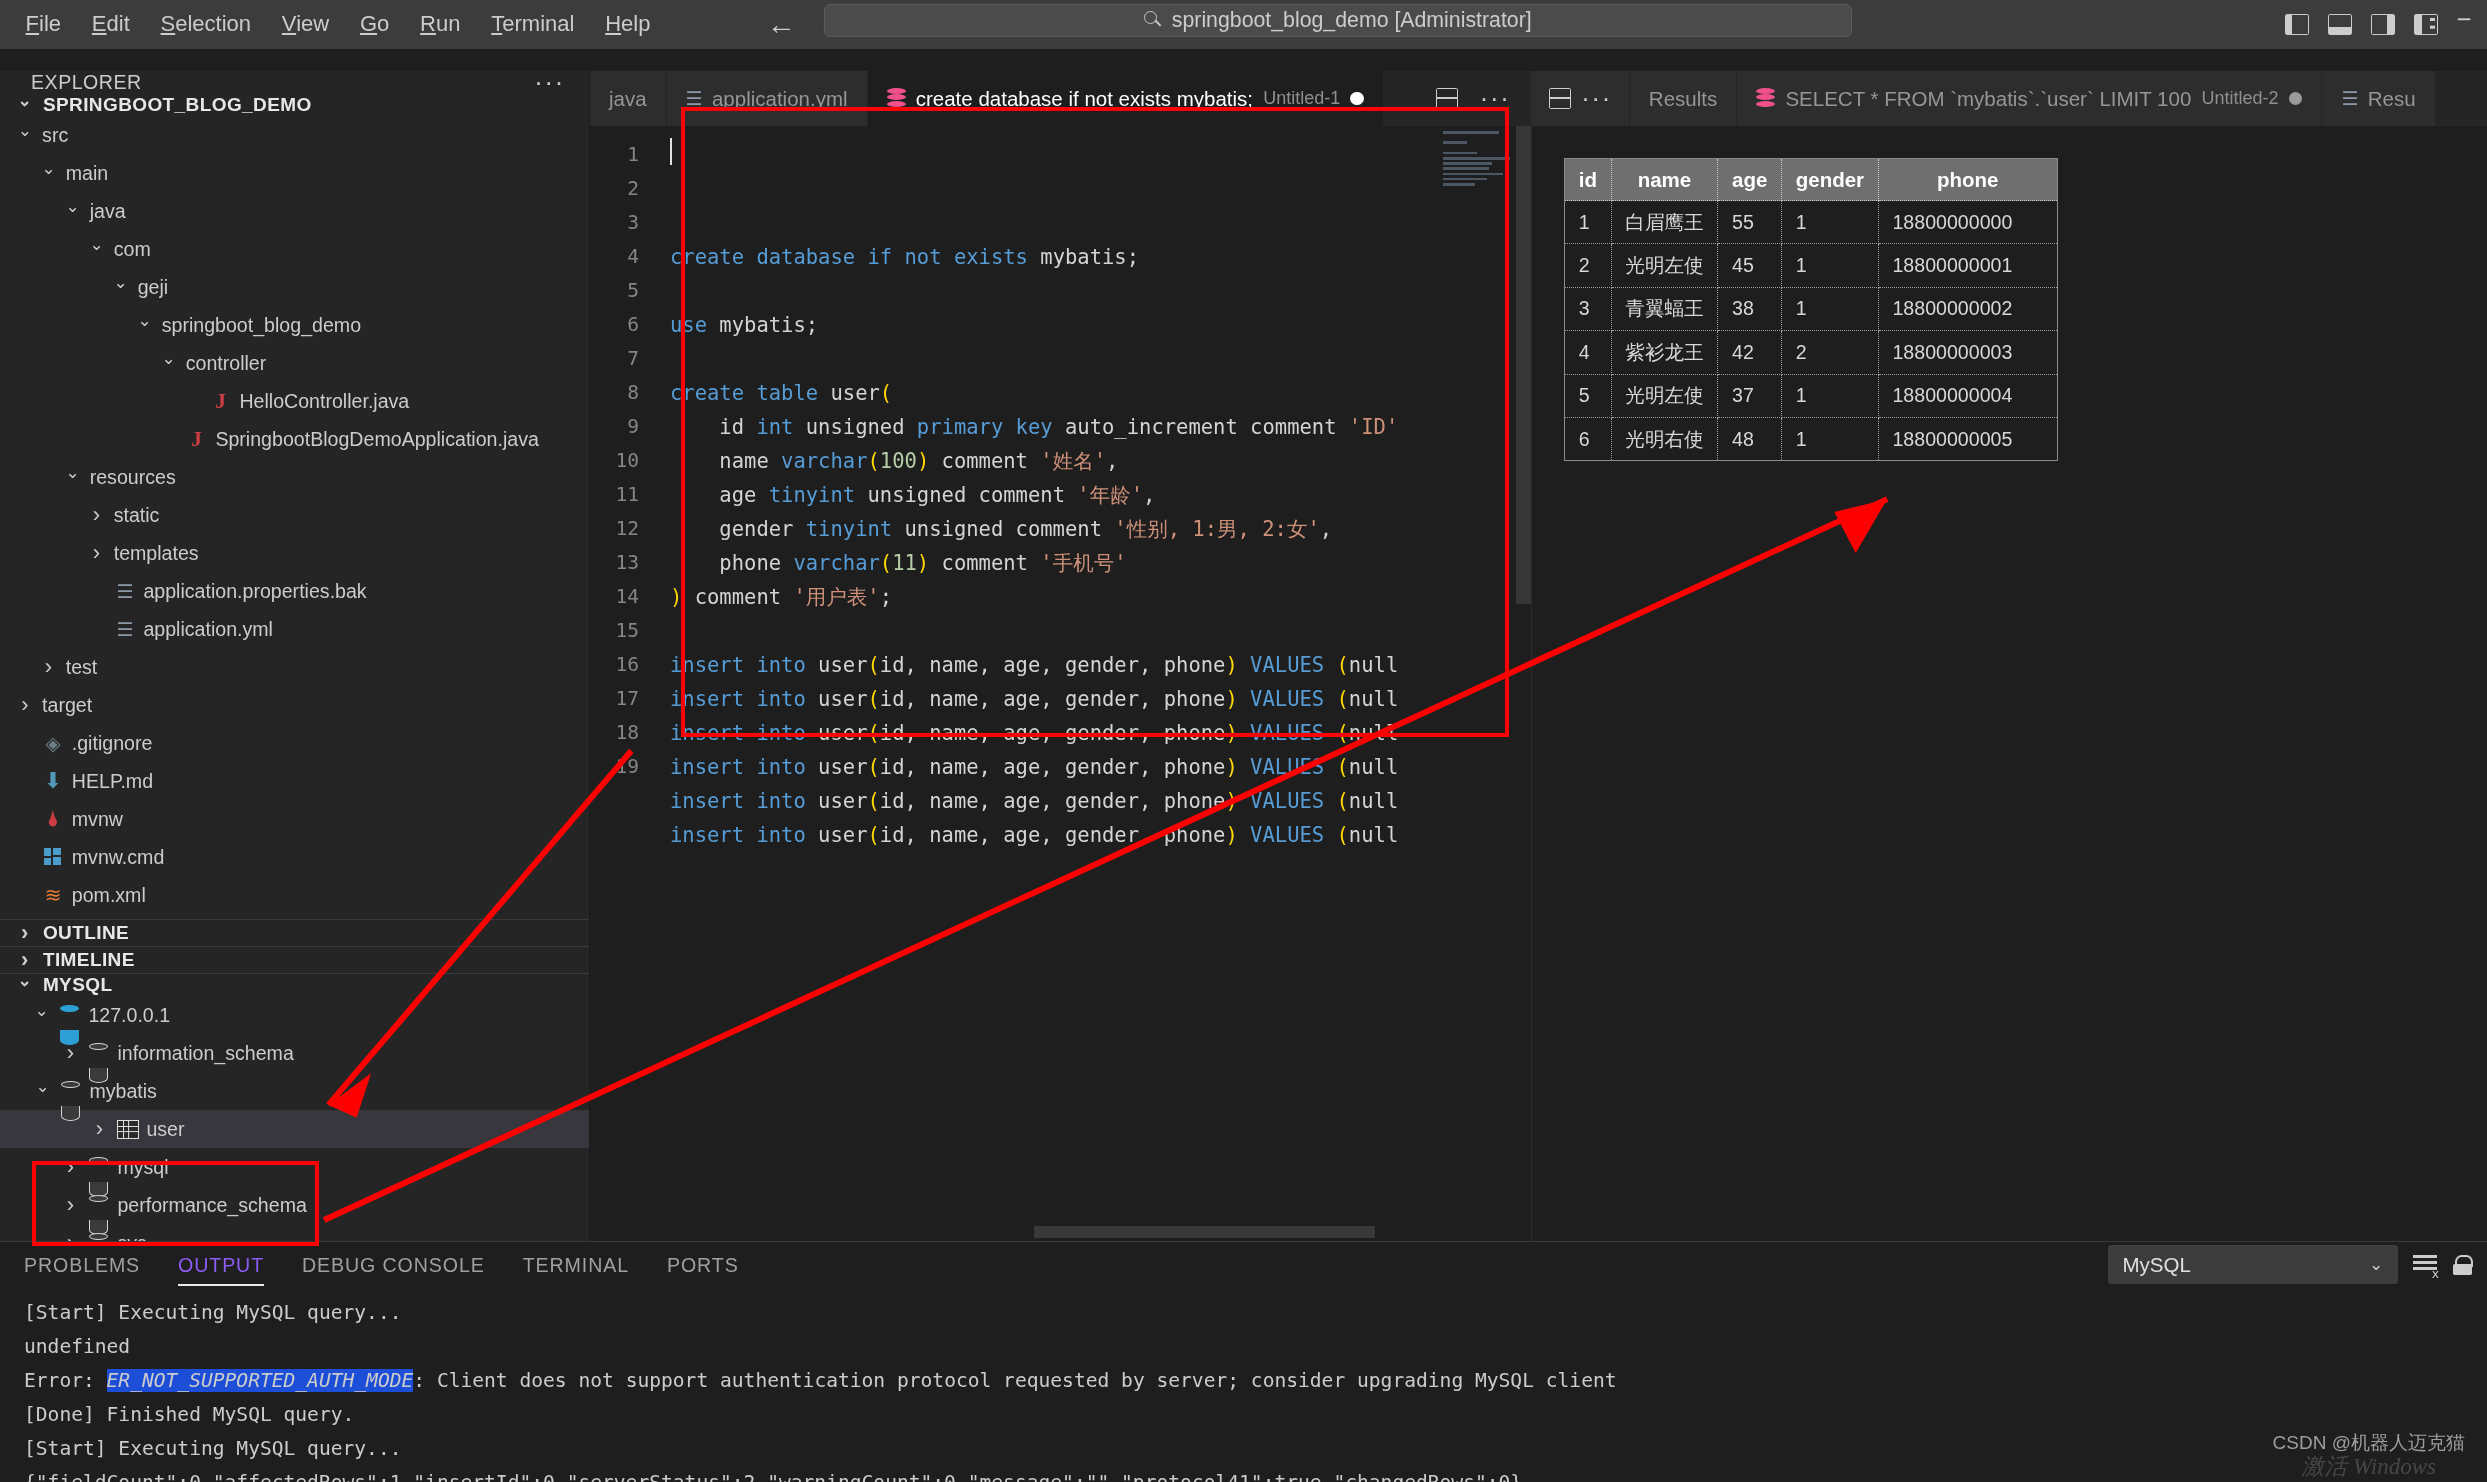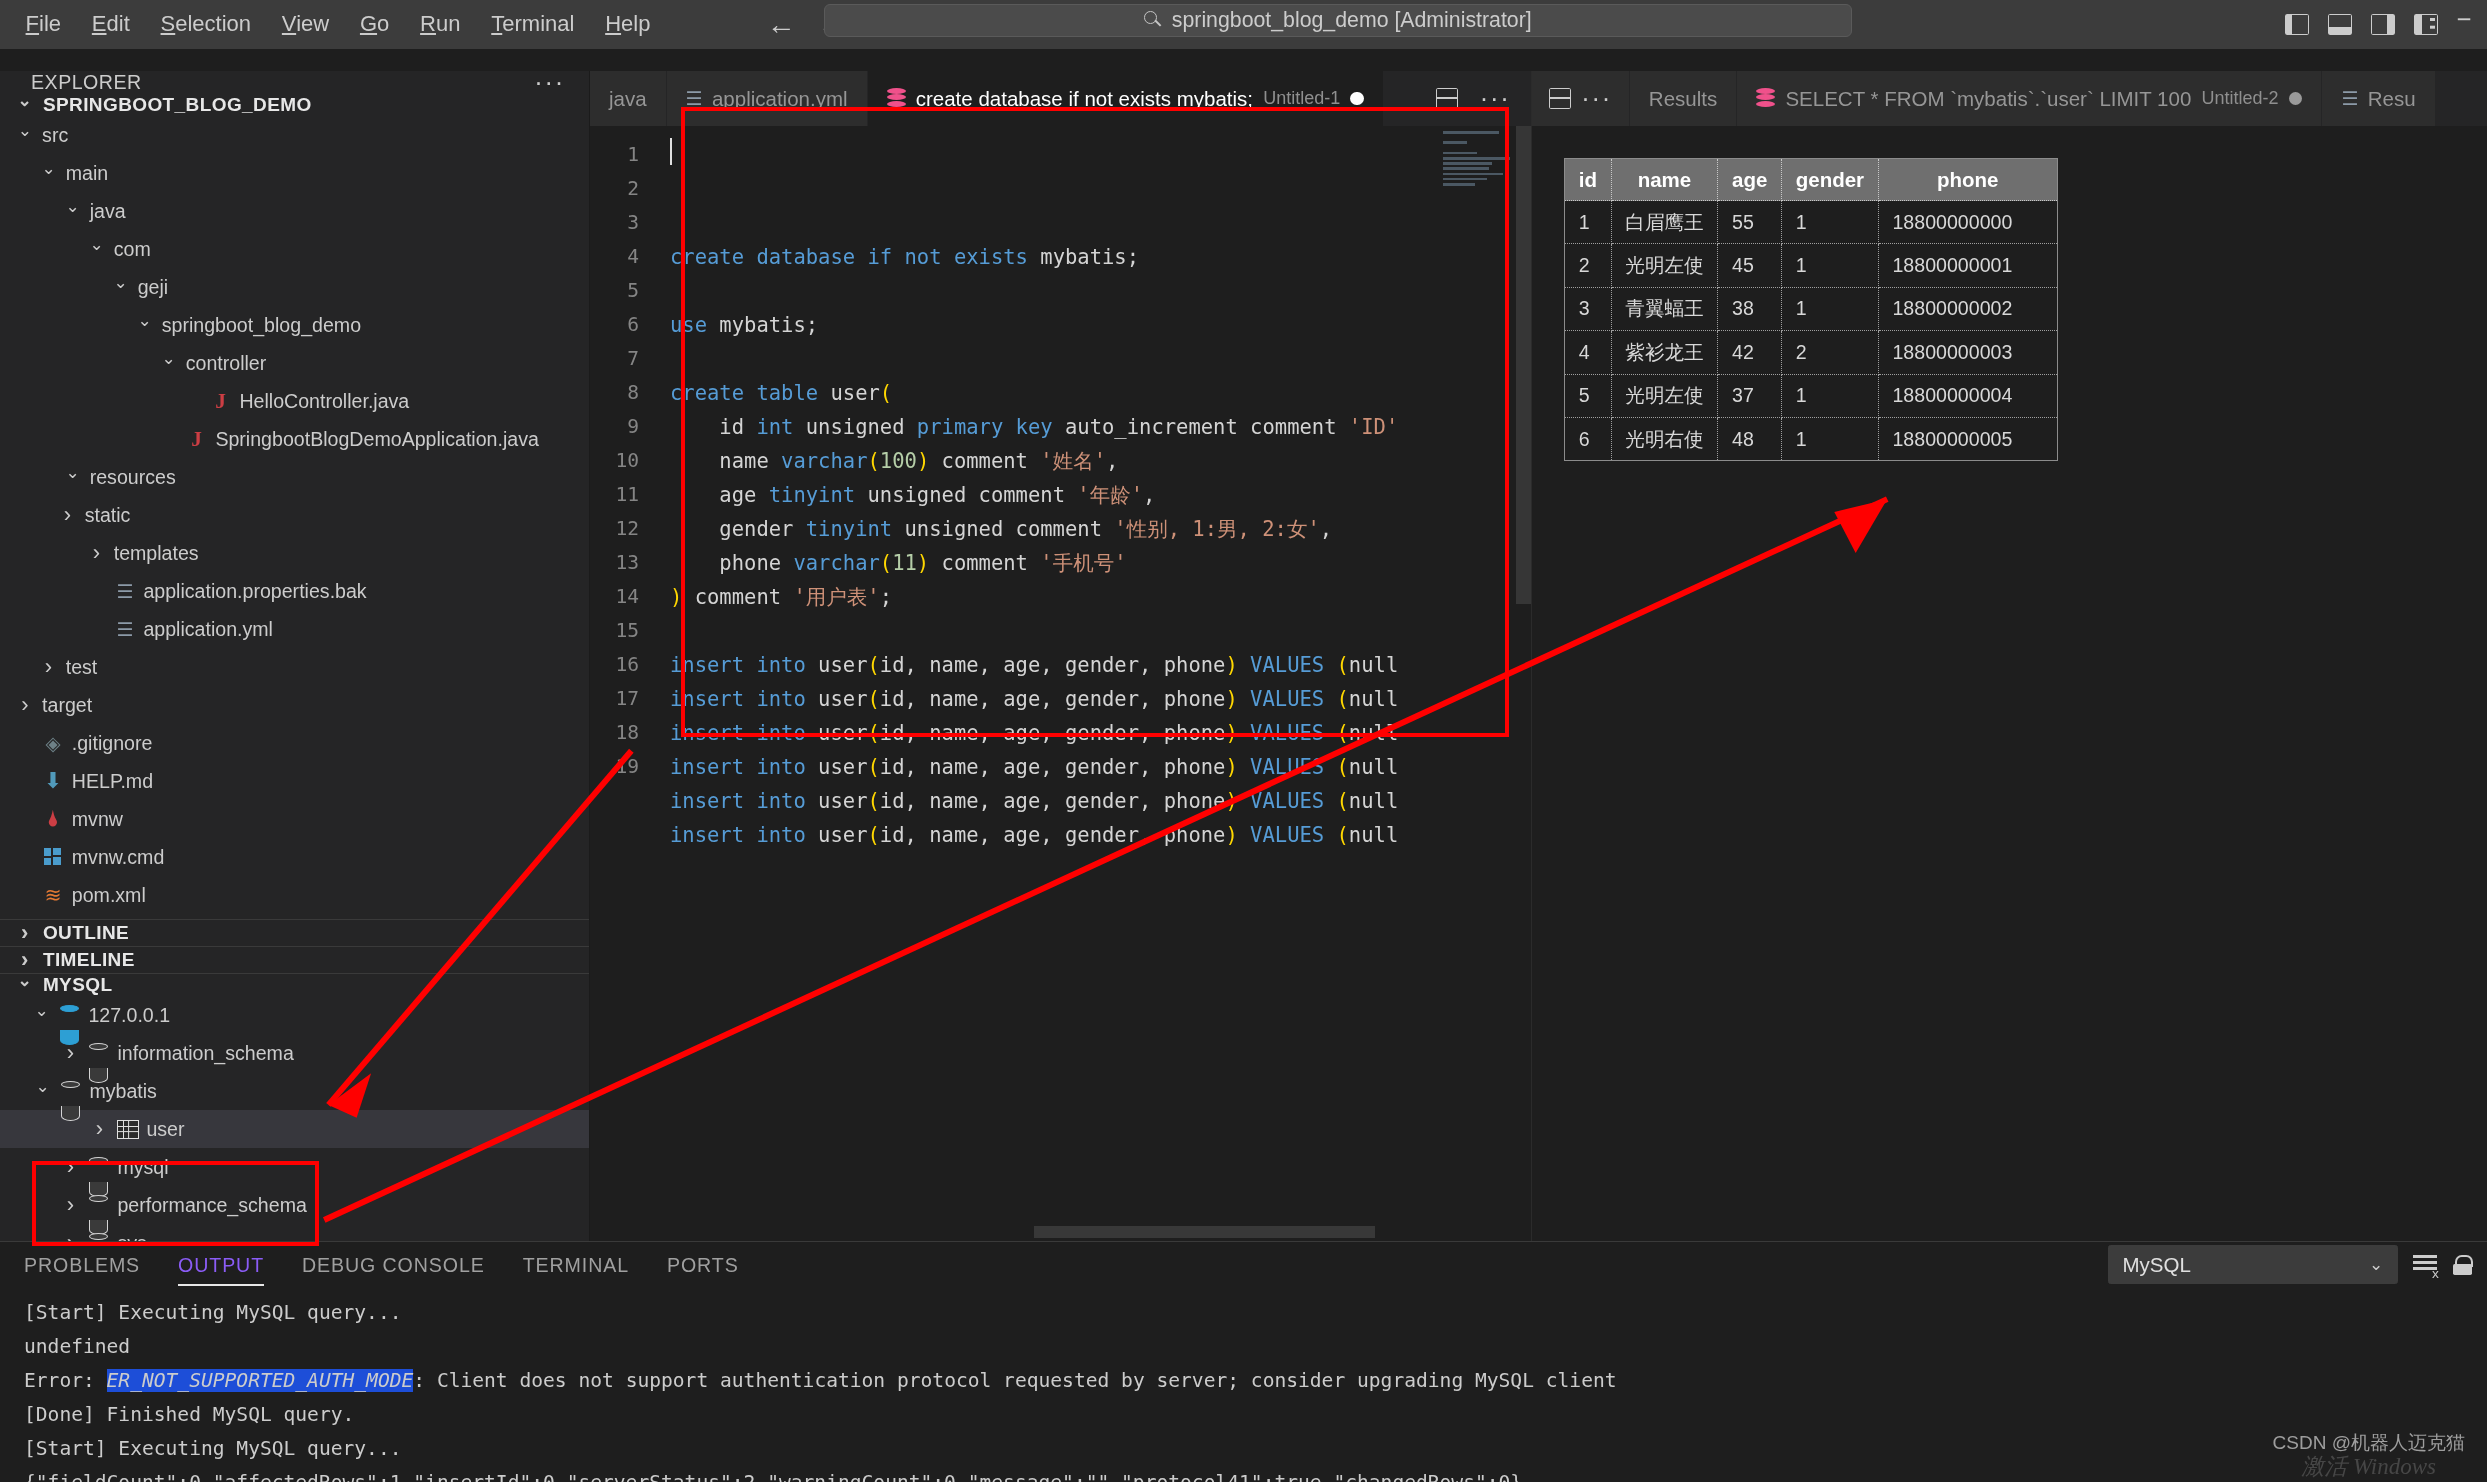--- a/index.html
+++ b/index.html
@@ -347,21 +347,21 @@
             <span class="chev"></span>
             <span class="ficon">
               <span class="ic-java">J</span>
             </span>
             <span>SpringbootBlogDemoApplication.java</span>
           </div>
           <div class="row" style="padding-left: 63px;">
             <span class="chev open"></span>
             <span>resources</span>
           </div>
-          <div class="row" style="padding-left: 58px;">
+          <div class="row" style="padding-left: 87px;">
             <span class="chev closed"></span>
             <span>static</span>
           </div>
           <div class="row" style="padding-left: 87px;">
             <span class="chev closed"></span>
             <span>templates</span>
           </div>
           <div class="row" style="padding-left: 87px;">
             <span class="chev"></span>
             <span class="ficon">

